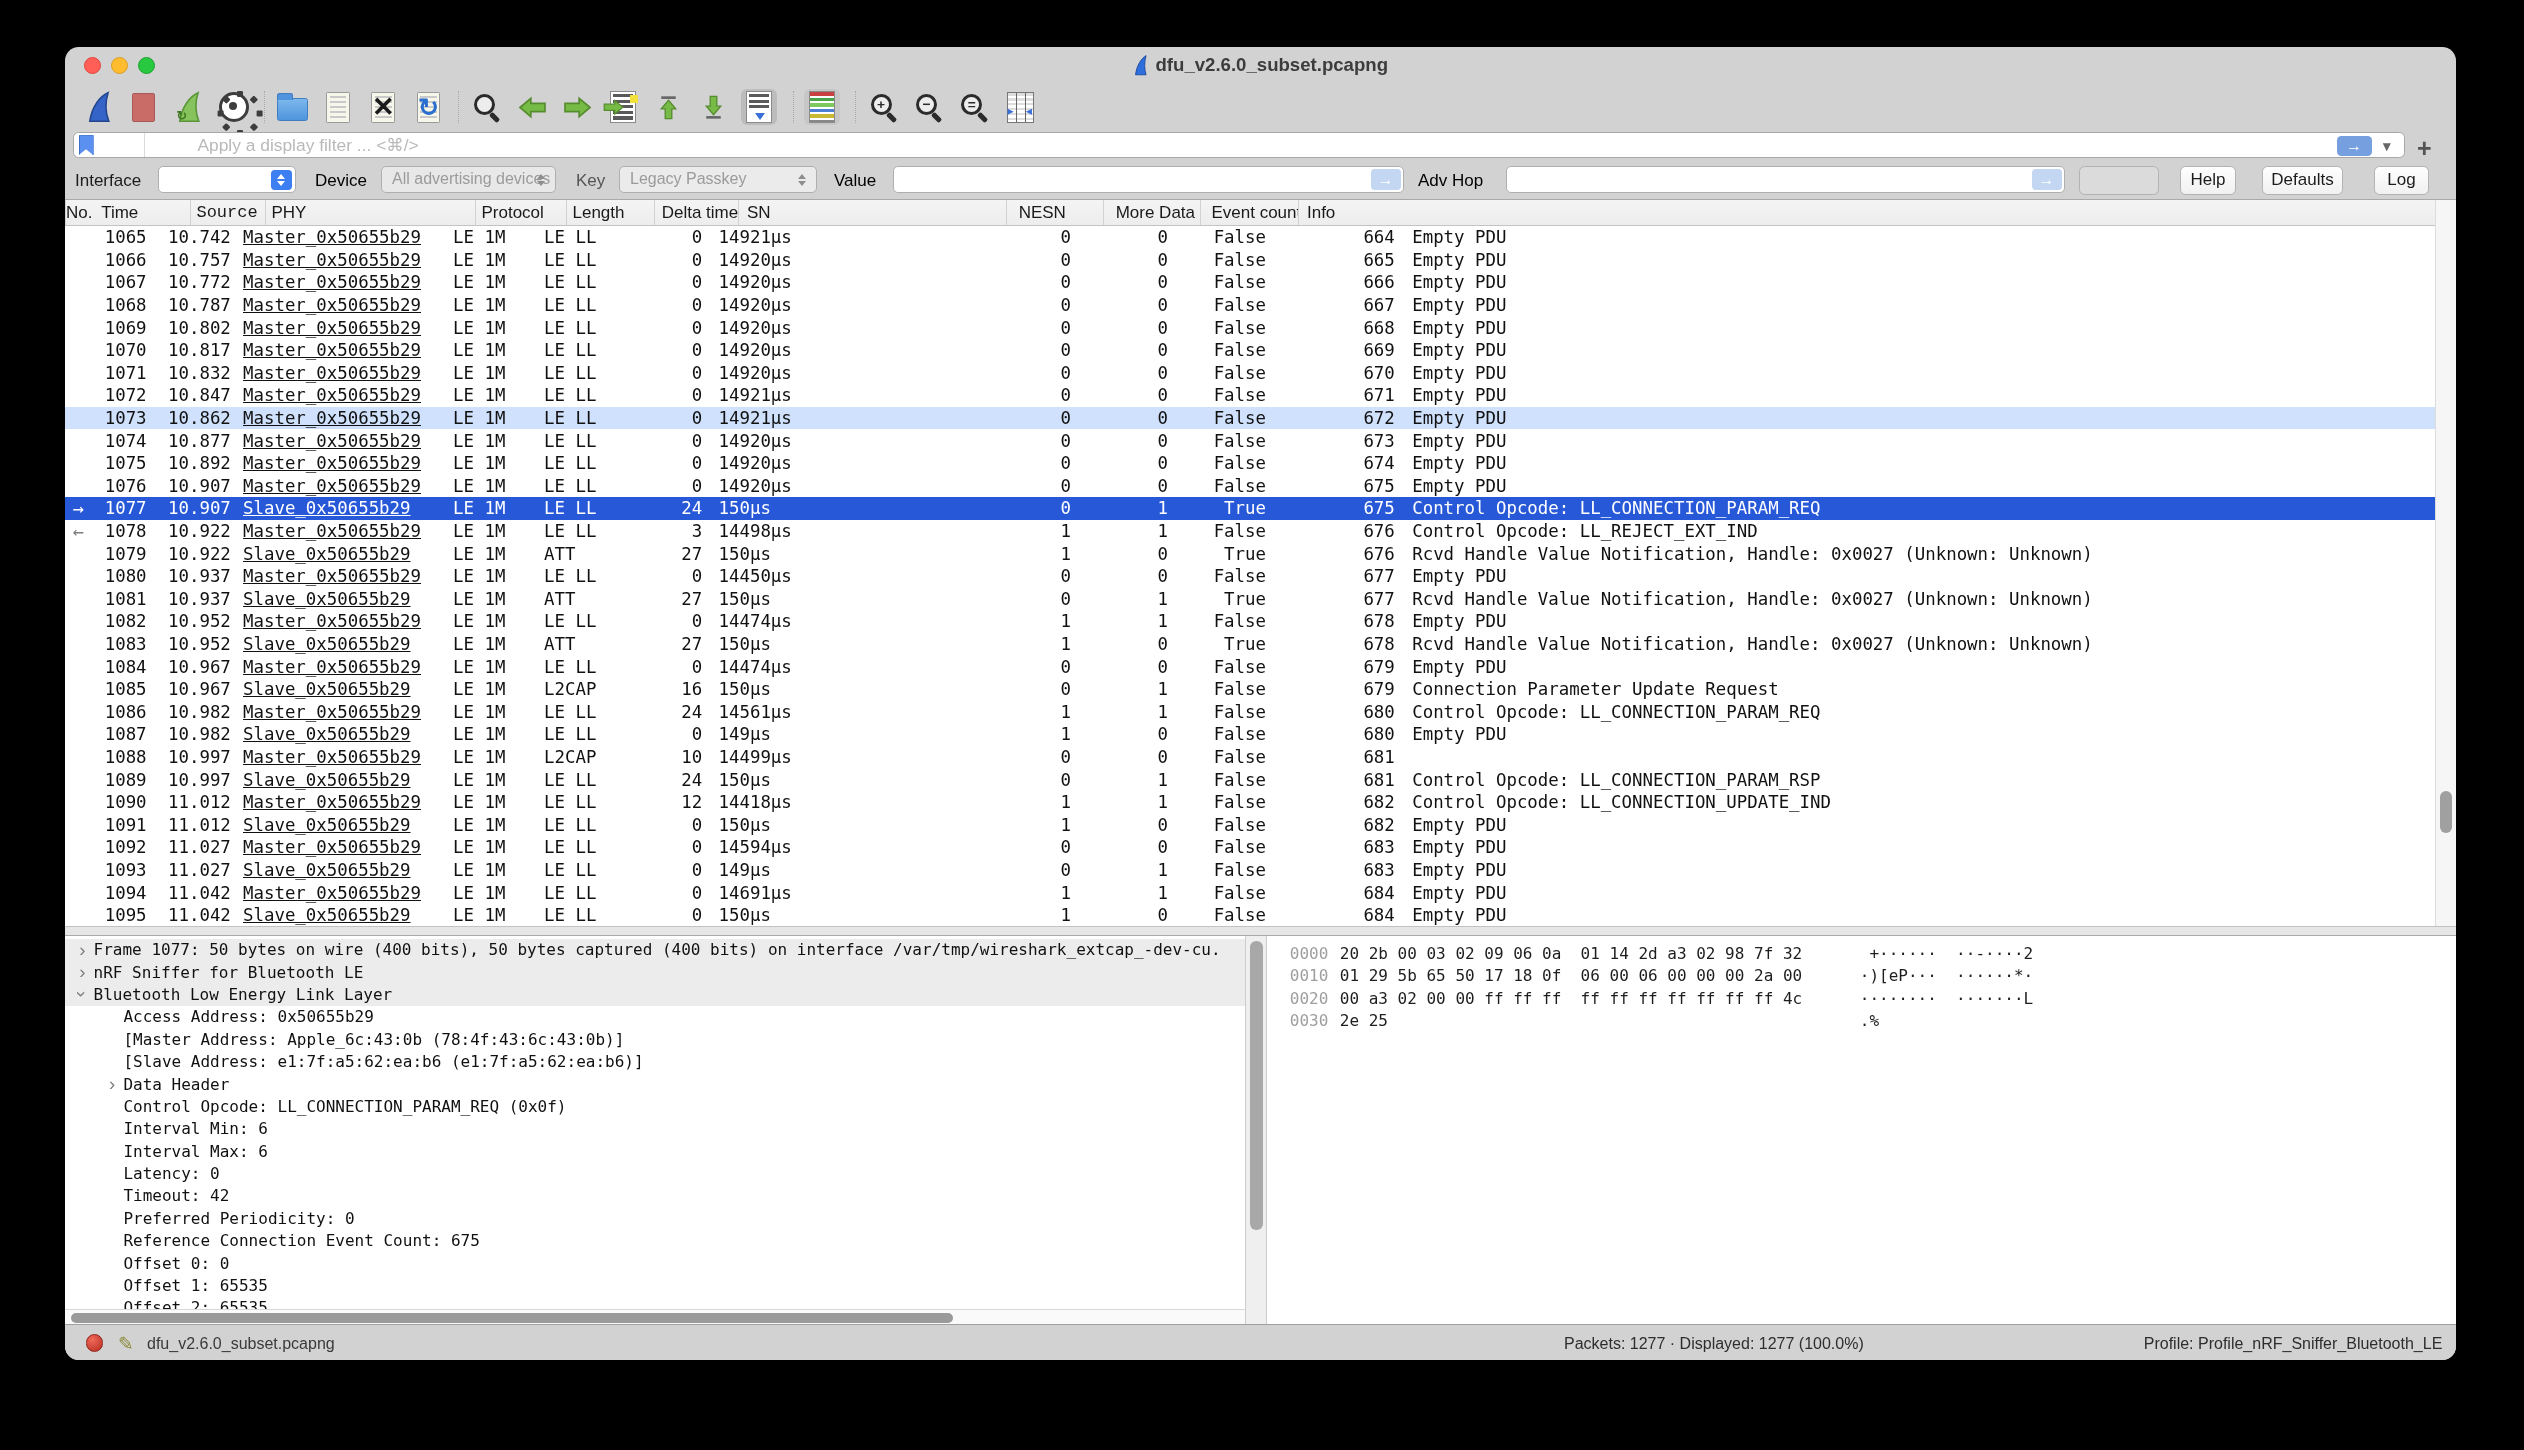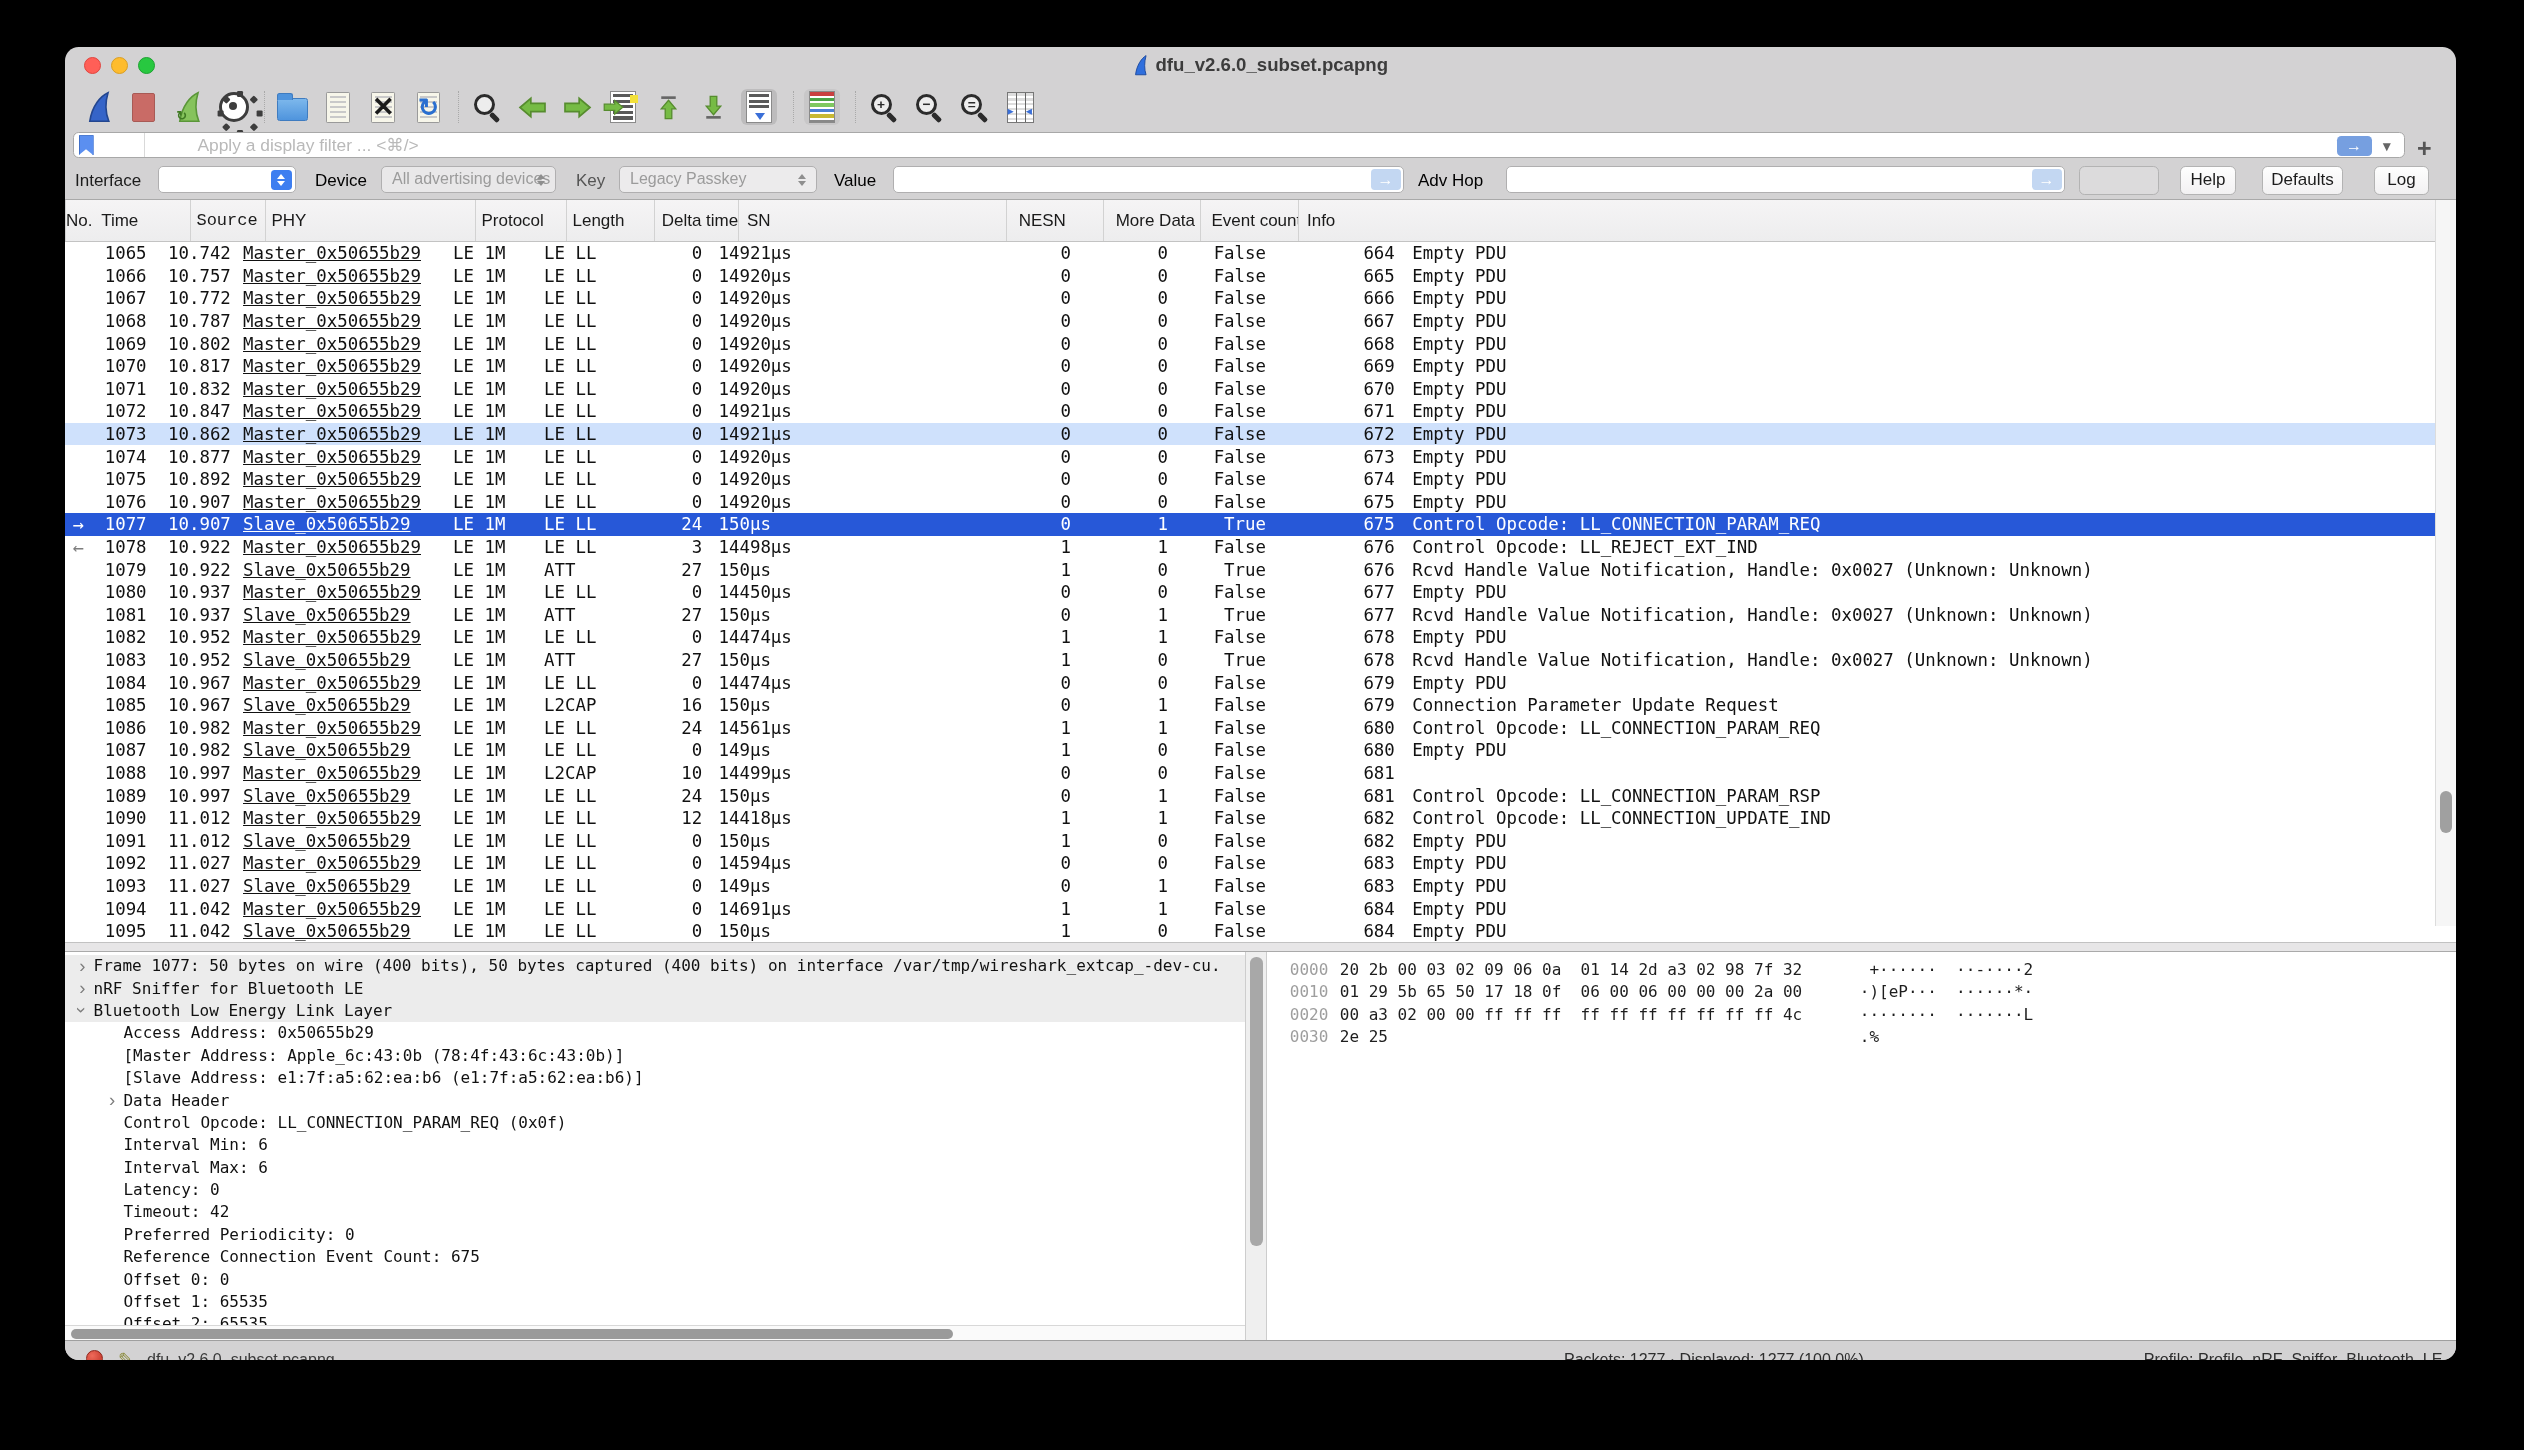--- a/index.html
+++ b/index.html
@@ -83,21 +83,21 @@
   .chevbtn.gray .chev.up{border-bottom-color:#8e8e8e;} .chevbtn.gray .chev.dn{border-top-color:#8e8e8e;}
   .ifield{position:absolute;top:3.7px;height:27px;background:#fff;border:0.6px solid #b0afb0;border-radius:5px;}
   .gobtn{position:absolute;right:2.5px;top:2.5px;width:30px;height:21px;border-radius:3.7px;background:#c3d7f2;
     display:flex;align-items:center;justify-content:center;color:#fff;font-size:16px;font-weight:bold;}
   .ibtn{position:absolute;top:3.7px;height:29px;border-radius:5.6px;border:0.6px solid #b3b3b3;background:linear-gradient(#fefefe,#f2f1f2);
     display:flex;align-items:center;justify-content:center;font-size:17px;color:#1c1c1c;}
   .ibtn.blank{background:#dcdbdc;}
 
   
   .listwrap{position:relative;background:#fff;flex:0 0 auto;border-top:0.6px solid #a9a9a9;}
-  .colheader{height:42px;background:linear-gradient(#f5f4f5,#ededee);border-bottom:1.2px solid #c3c3c3;display:flex;
+  .colheader{height:26px;background:linear-gradient(#f5f4f5,#ededee);border-bottom:1.2px solid #c3c3c3;display:flex;
     font-size:17px;color:#1a1a1a;align-items:center;}
   .hcell{height:100%;display:flex;align-items:center;white-space:nowrap;overflow:hidden;border-left:0.6px solid #d2d2d2;}
   .hcell:nth-child(2){width:98px;padding-left:8.7px;border-left:none;}
   .hcell:nth-child(3){width:75px;padding-left:5px;font-family:Liberation Mono, monospace;}
   .hcell:nth-child(4){width:210px;padding-left:5px;}
   .hcell:nth-child(5){width:91px;padding-left:5px;}
   .hcell:nth-child(6){width:88px;padding-left:5px;}
   .hcell:nth-child(7){width:84px;padding-left:6.2px;}
   .hcell:nth-child(8){width:268px;padding-left:7.5px;}
   .hcell:nth-child(9){width:97px;padding-left:11.2px;}

